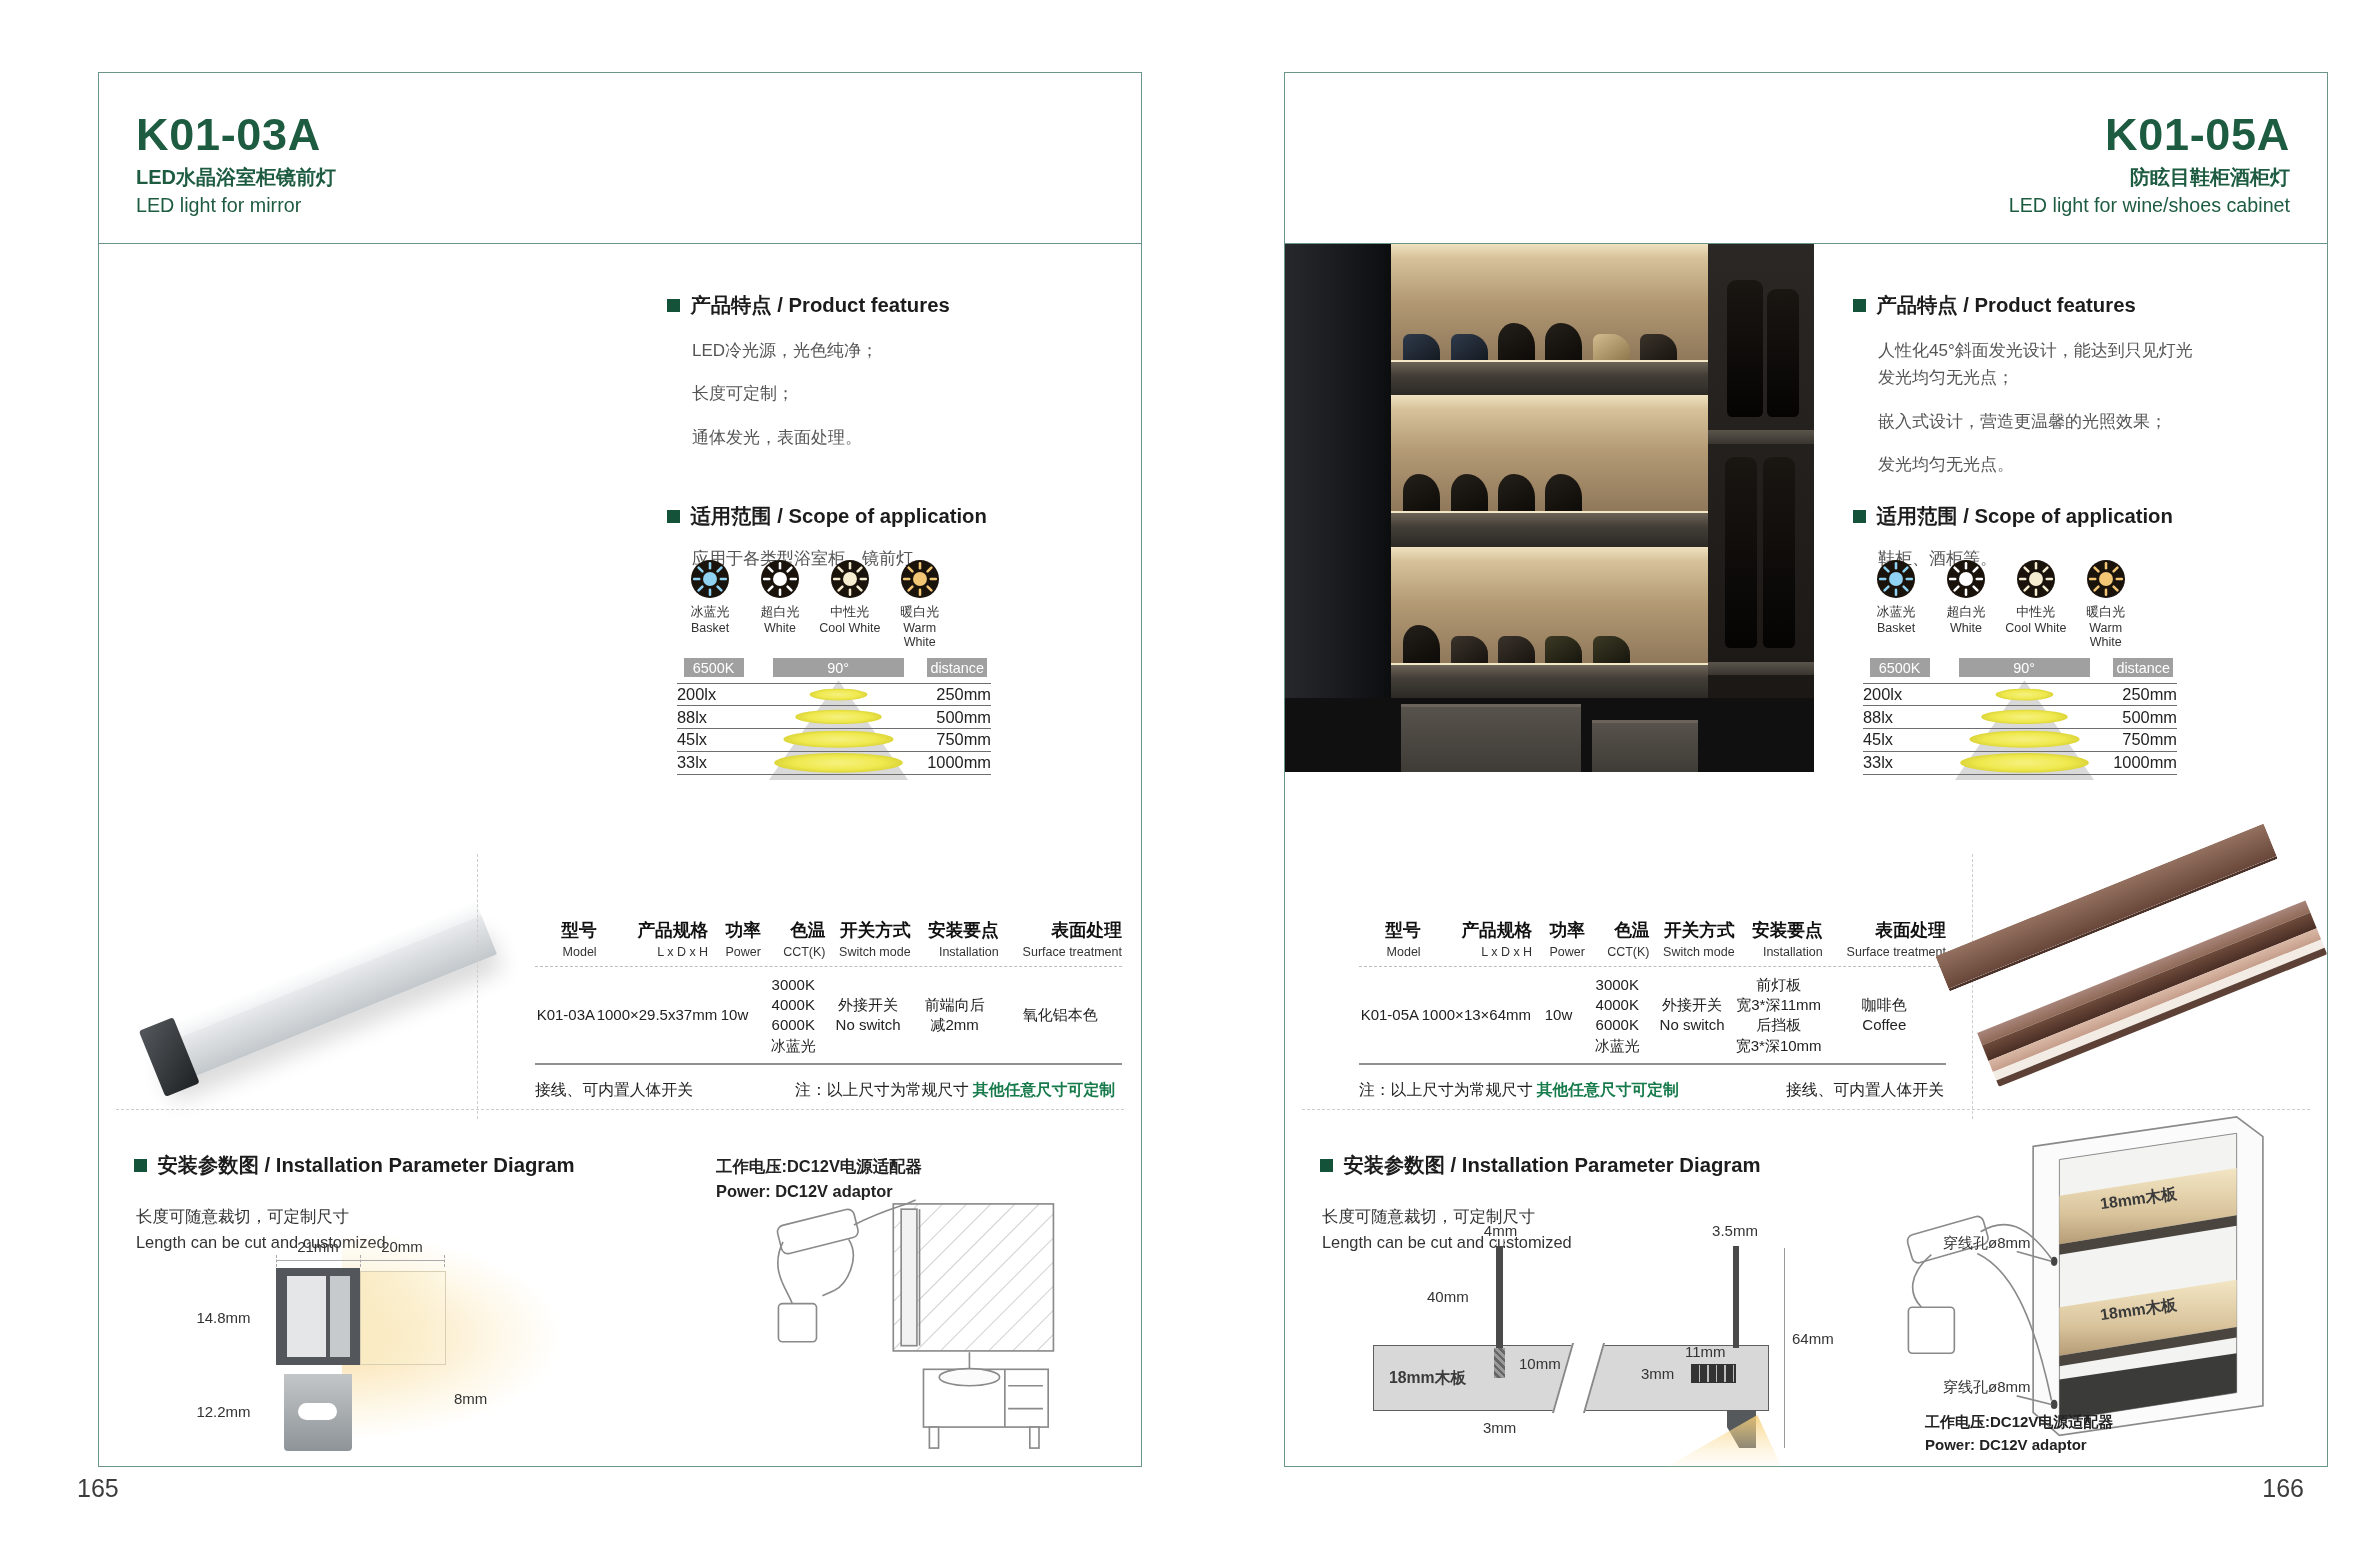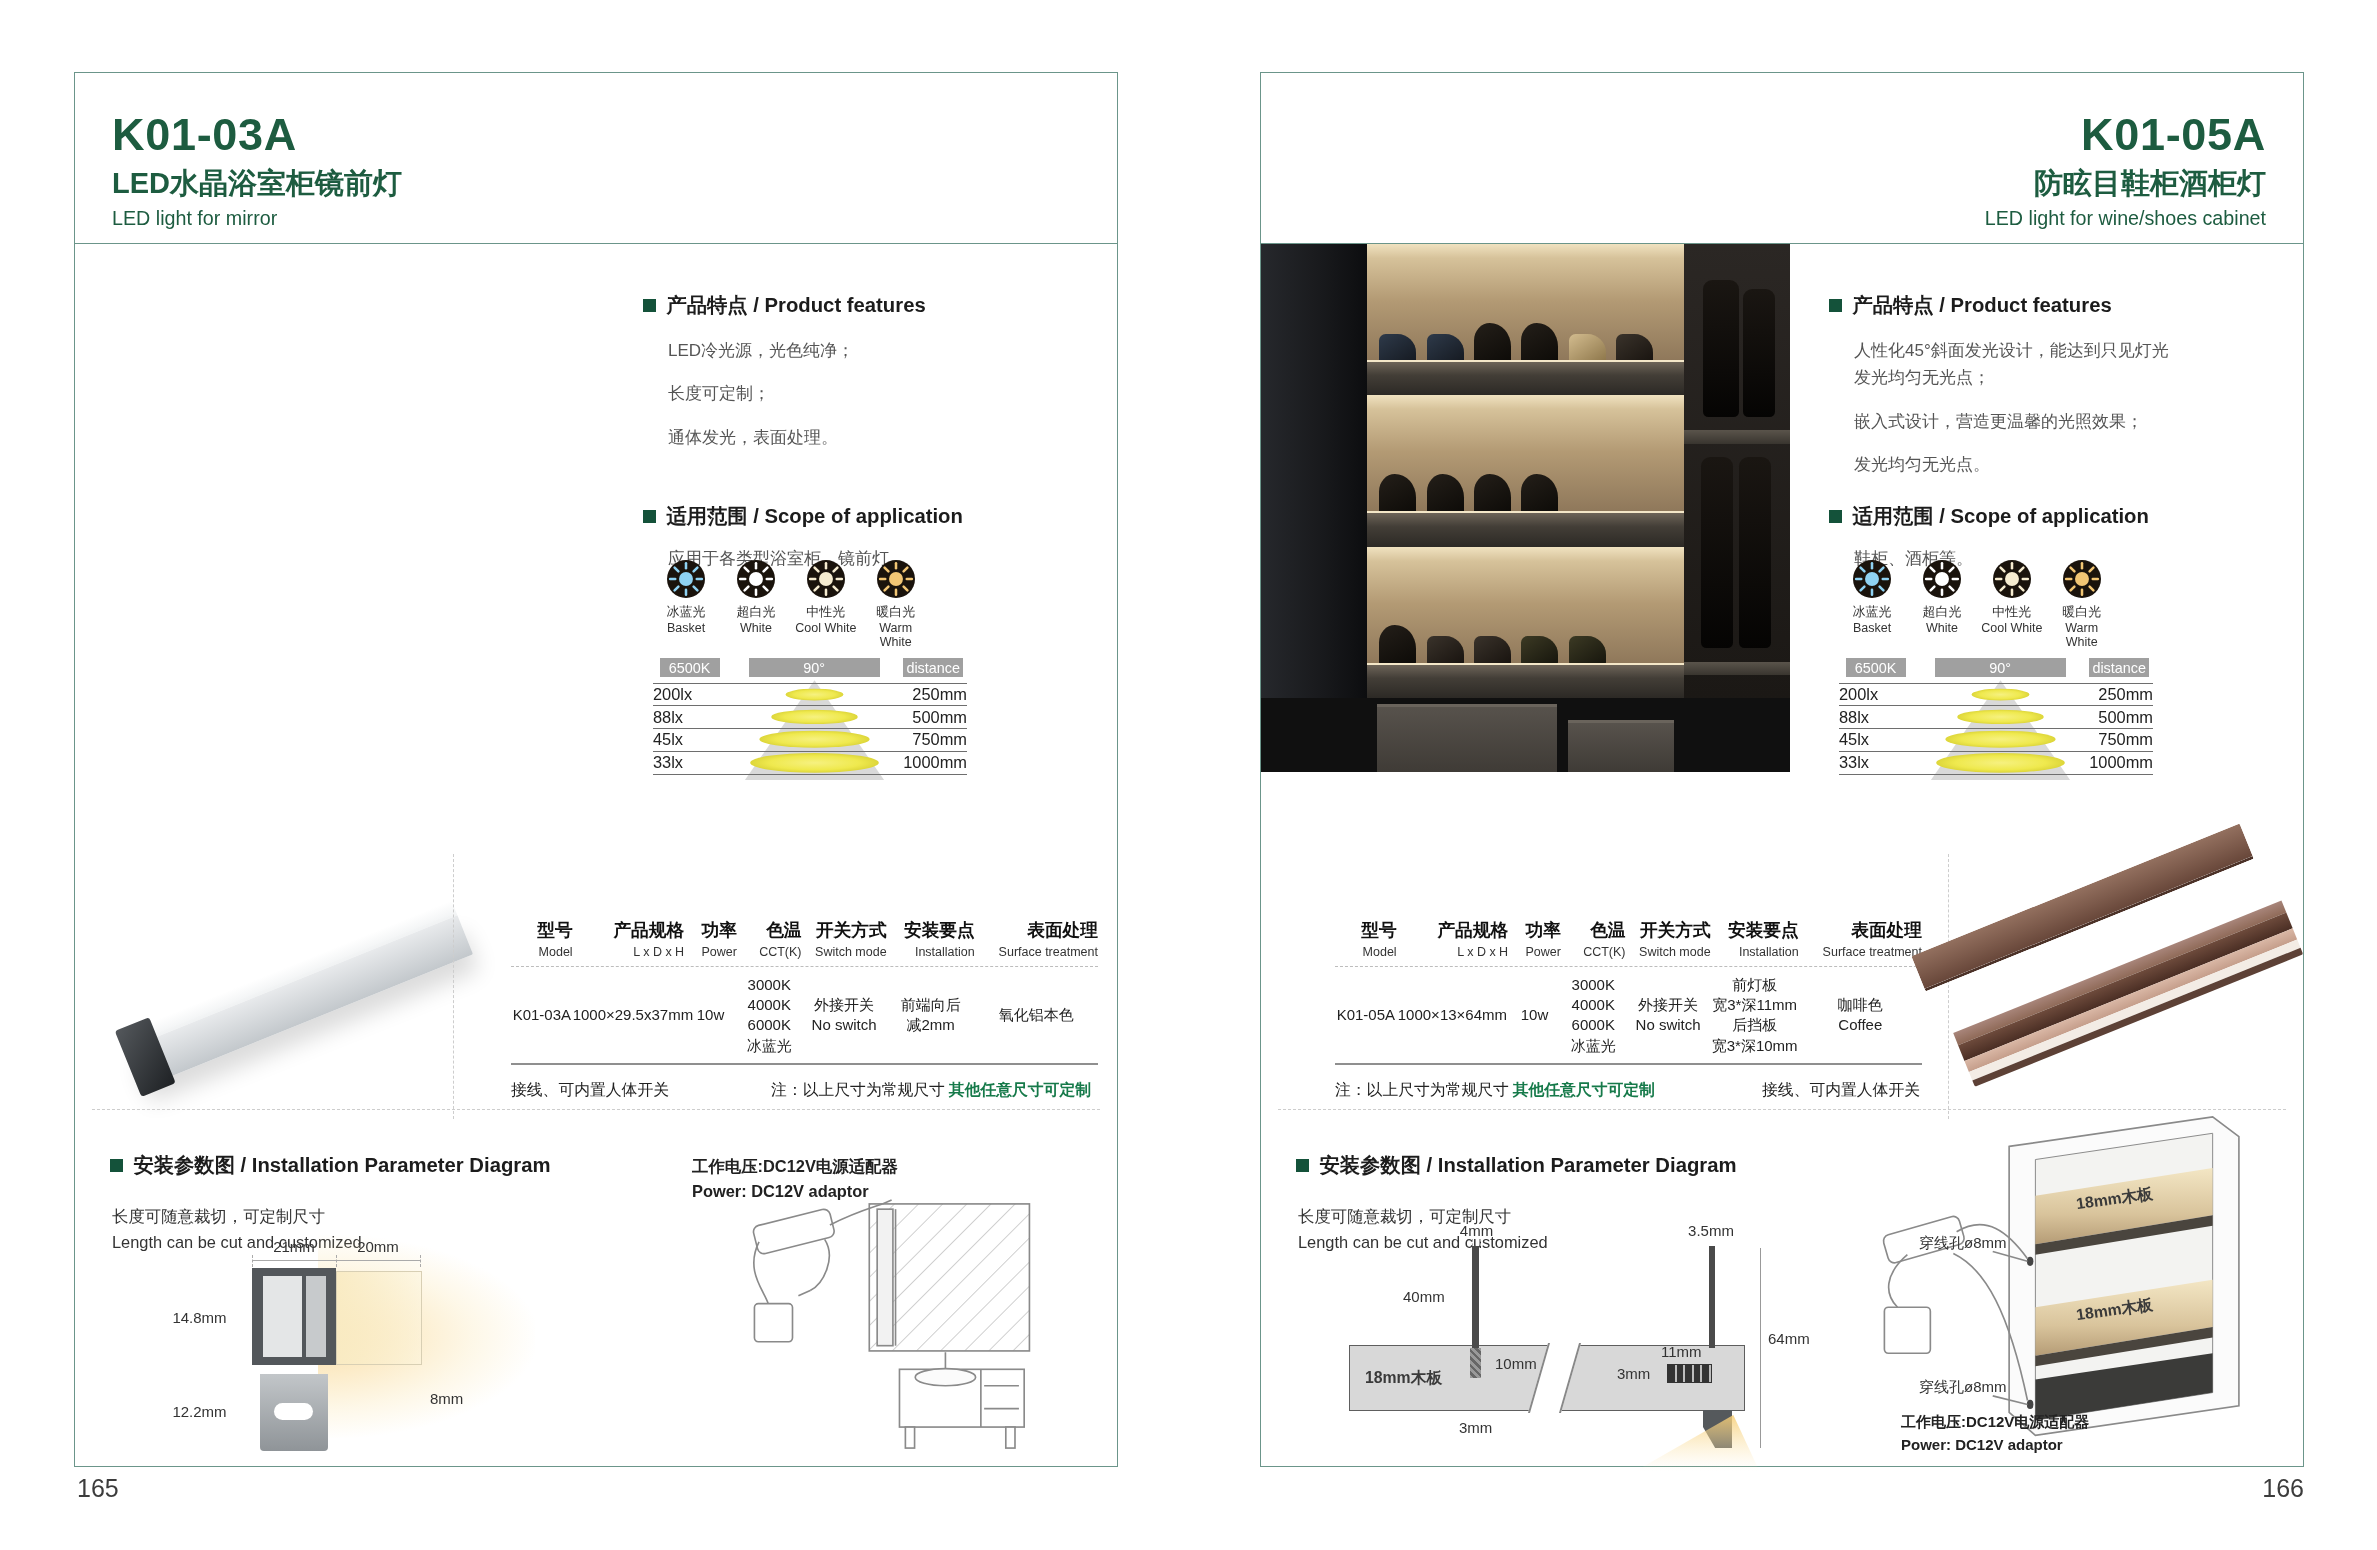--- a/index.html
+++ b/index.html
@@ -1,29 +1,29 @@
 <!DOCTYPE html>
 <html style="font-size:10.5px"><head>
 <meta charset="utf-8">
 <style>
   :root{ --green:#1d5c40; --teal:#6b958a; --notegreen:#167a4a; --bar:#a0a0a0; }
   html,body{margin:0;padding:0;background:#fff;}
   body{font-family:"Liberation Sans","DejaVu Sans",sans-serif;color:#222;}
   .canvas{position:relative;width:2377px;height:1550px;background:#fff;overflow:hidden;}
 
-  .page{position:absolute;top:72px;width:1042px;height:1393px;border:1.3px solid var(--teal);background:#fff;}
+  .page{position:absolute;top:72px;width:1042px;height:1393px;border:1.3px solid var(--teal);background:#fff;margin-left:24px;}
   .pg-left{left:74px;} .pg-right{left:1260px;}
   .pagenum{position:absolute;top:1474px;font-size:25px;color:#3c3c3c;}
   .pn-left{left:77px;} .pn-right{left:2232px;width:72px;text-align:right;}
 
   
   .hdr{position:absolute;top:39px;}
   .pg-left .hdr{left:37px;} .pg-right .hdr{right:37px;text-align:right;}
   .hdr .model{font-size:45px;font-weight:700;color:var(--green);line-height:1.02;letter-spacing:0.7px;}
-  .hdr .tcn{font-size:29px;font-weight:700;color:var(--green);margin-top:6.6px;}
+  .hdr .tcn{font-size:20px;font-weight:700;color:var(--green);margin-top:6.6px;}
   .hdr .ten{font-size:19.7px;color:var(--green);margin-top:2.6px;}
   .hdr-line{position:absolute;left:0;right:0;top:170px;border-top:1.3px solid var(--teal);}
 
   
   .photo{position:absolute;left:0;top:171px;width:529px;height:528px;overflow:hidden;}
   .bath{background:
     radial-gradient(ellipse at 20% 30%, rgba(135,145,152,.18), transparent 60%),
     radial-gradient(ellipse at 82% 72%, rgba(120,130,138,.16), transparent 55%),
     linear-gradient(125deg,#4a5054 0%,#34393d 35%,#272b2f 62%,#3c4145 100%);}
   .joints{position:absolute;inset:0;background:

